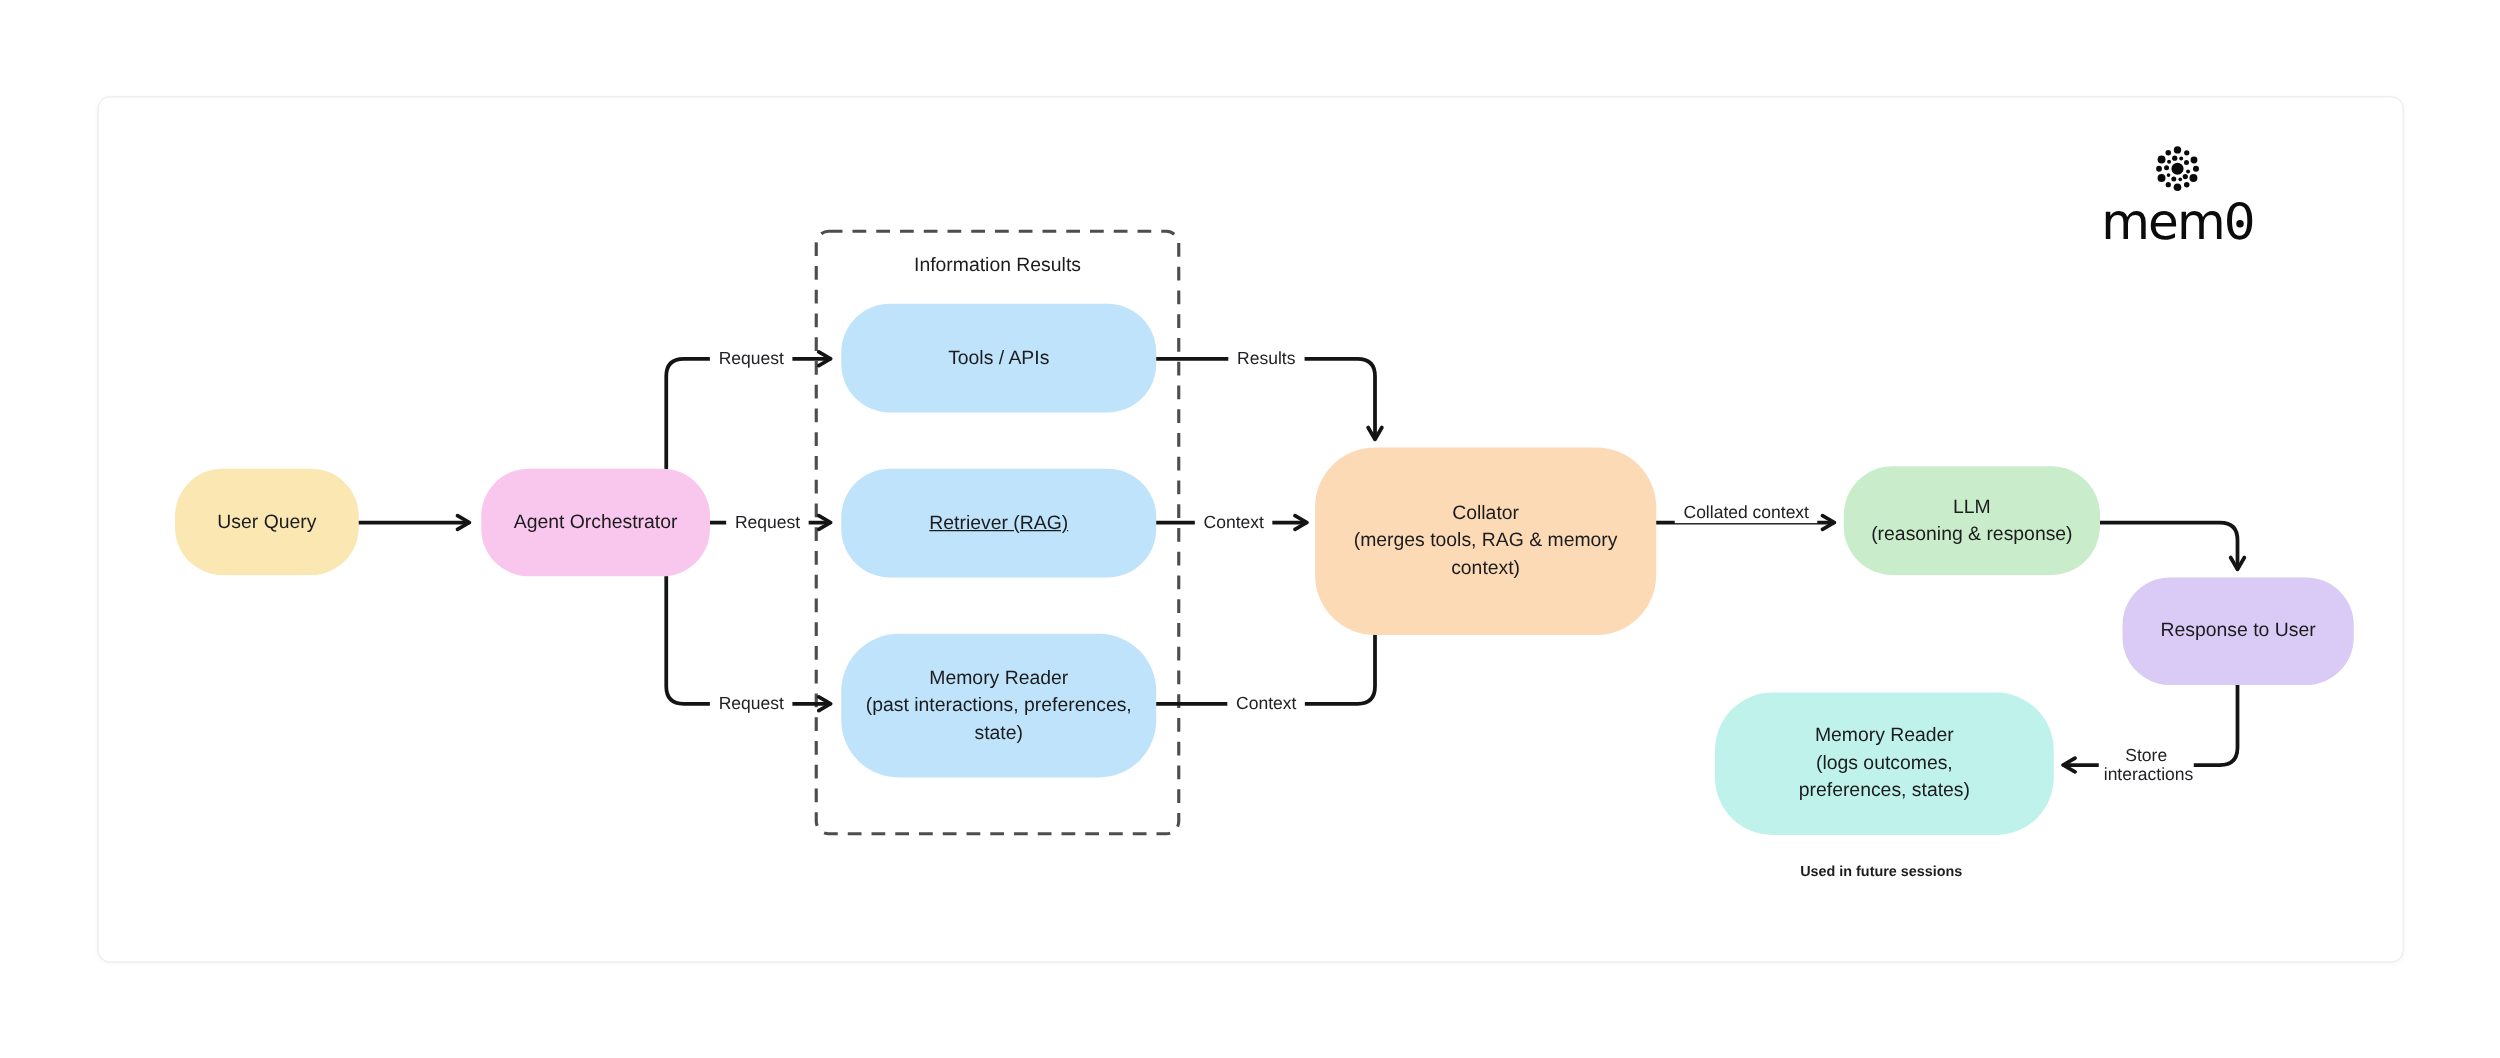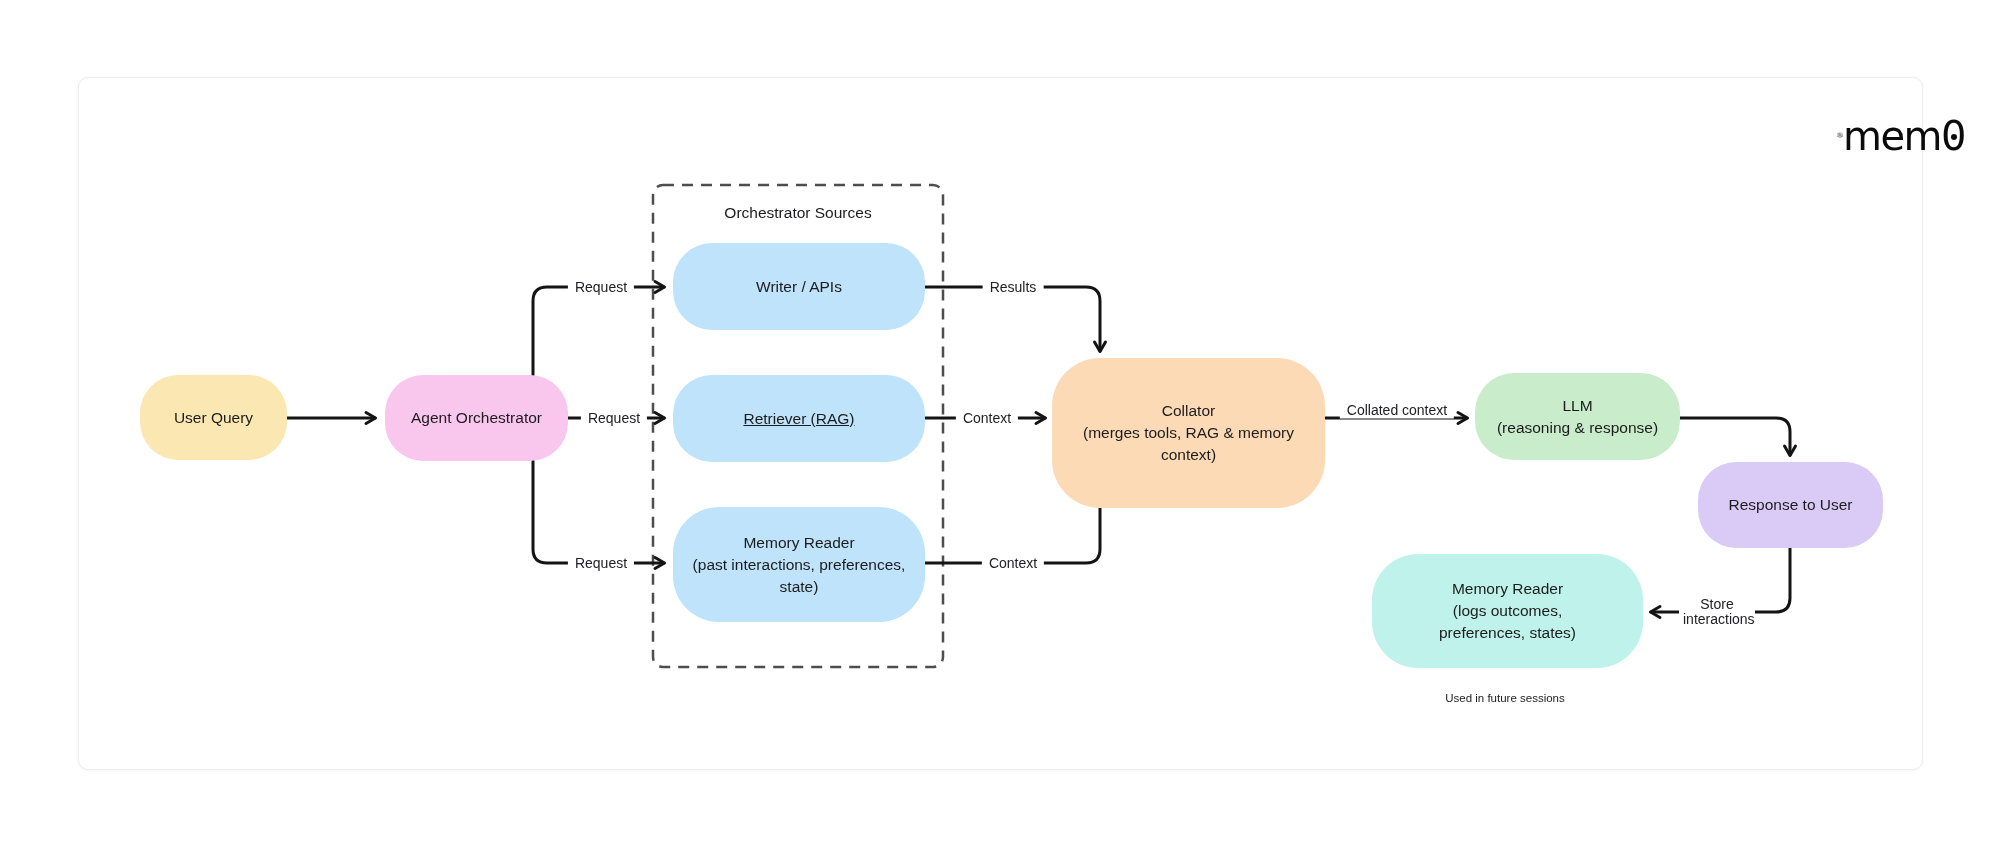--- a/index.html
+++ b/index.html
@@ -44,26 +44,26 @@
   #lbl-request-mid    { left:614px;  top:418px; }
   #lbl-request-bottom { left:601px;  top:563px; }
   #lbl-results        { left:1013px; top:287px; }
   #lbl-context-mid    { left:987px;  top:418px; }
   #lbl-context-bottom { left:1013px; top:563px; }
   #lbl-collated       { left:1397px; top:410px; }
   #lbl-store          { left:1717px; top:612px; width:68px; padding:1px 4px; }
 
   .caption {
     position:absolute; left:1505px; top:698px; transform:translate(-50%,-50%);
-    font-size:11.5px; font-weight:400; color:#1c1c1e; white-space:nowrap;
+    font-size:11.5px; font-weight:700; color:#1c1c1e; white-space:nowrap;
   }
 
   .logo {
-    position:absolute; left:1837px; top:114px; width:128px;
-    display:flex; flex-direction:row; align-items:center;
+    position:absolute; left:1678px; top:114px; width:128px;
+    display:flex; flex-direction:column; align-items:center;
   }
   .logo-dots { width:38px; height:42px; }
   .logo-word {
     margin-top:2px; display:flex; align-items:baseline;
     font-family:"DejaVu Sans", sans-serif; font-size:40px; line-height:1;
     letter-spacing:-1.5px; color:#0b0b0b;
   }
   .zero-wrap { position:relative; display:inline-block; }
   .zero-dot {
     position:absolute; left:50%; top:52%; width:6px; height:6px;
@@ -93,36 +93,36 @@
     <path d="M925,418 L1045,418" marker-end="url(#arrow)"></path>
     <path d="M925,563 L1086,563 Q1100,563 1100,549 L1100,483" marker-end="url(#arrow)"></path>
     <path d="M1325,418 L1467,418" marker-end="url(#arrow)"></path>
     <path d="M1680,418 L1776,418 Q1790,418 1790,432 L1790,455" marker-end="url(#arrow)"></path>
     <path d="M1790,548 L1790,598 Q1790,612 1776,612 L1651,612" marker-end="url(#arrow)"></path>
   </g>
 </svg>
 
 <div class="node" id="node-user-query">User Query</div>
 <div class="node" id="node-agent-orchestrator">Agent Orchestrator</div>
-<div class="node" id="node-tools-apis">Writer / APIs</div>
+<div class="node" id="node-tools-apis">Tools / APIs</div>
 <div class="node" id="node-retriever">Retriever (RAG)</div>
 <div class="node" id="node-memory-reader">Memory Reader
 (past interactions, preferences,
 state)</div>
 <div class="node" id="node-collator">Collator
 (merges tools, RAG &amp; memory
 context)</div>
 <div class="node" id="node-llm">LLM
 (reasoning &amp; response)</div>
 <div class="node" id="node-response">Response to User</div>
 <div class="node" id="node-memory-writer">Memory Reader
 (logs outcomes,
 preferences, states)</div>
 
-<div class="group-title">Orchestrator Sources</div>
+<div class="group-title">Information Results</div>
 
 <span class="edge-label" id="lbl-request-top">Request</span>
 <span class="edge-label" id="lbl-request-mid">Request</span>
 <span class="edge-label" id="lbl-request-bottom">Request</span>
 <span class="edge-label" id="lbl-results">Results</span>
 <span class="edge-label" id="lbl-context-mid">Context</span>
 <span class="edge-label" id="lbl-context-bottom">Context</span>
 <span class="edge-label" id="lbl-collated">Collated context</span>
 <span class="edge-label" id="lbl-store">Store interactions</span>
 

